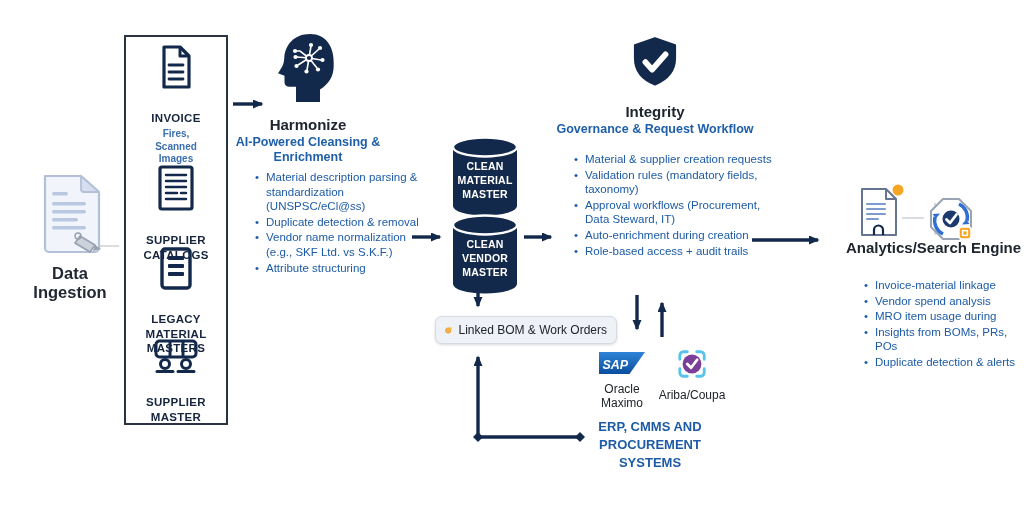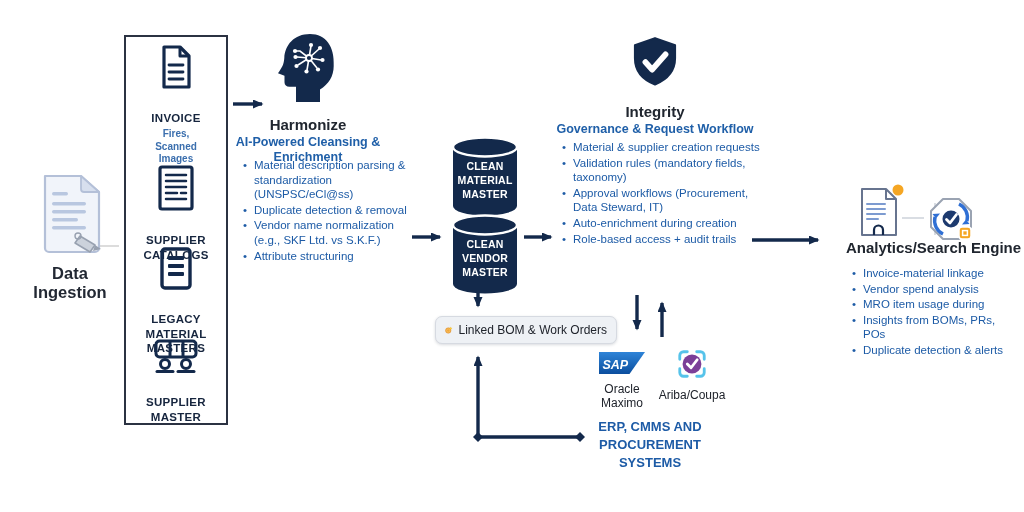--- a/index.html
+++ b/index.html
@@ -12,21 +12,21 @@
 
   .source-box{position:absolute;left:124px;top:35px;width:104px;height:390px;border:2px solid #2b3242;background:#fff;box-sizing:border-box;}
   .source-item{position:absolute;left:124px;width:104px;text-align:center;}
   .src-label{font-size:11.5px;font-weight:700;color:#16253e;letter-spacing:.3px;line-height:1.28;margin-top:17px;}
   .src-sub{font-size:10px;font-weight:700;color:#3b6fae;line-height:1.28;margin-top:2px;}
 
   .stage{position:absolute;text-align:center;}
   .h-title{font-size:15px;font-weight:700;color:#20262f;margin-top:9px;}
   .h-sub{font-size:12.5px;font-weight:700;color:#1f5fa8;line-height:1.22;margin-top:2px;}
 
-  ul.bullets{margin:0;padding:0;list-style:none;color:#1d5ba6;font-size:11.5px;line-height:1.27;text-align:left;}
+  ul.bullets{margin:12px;padding:0;list-style:none;color:#1d5ba6;font-size:11.5px;line-height:1.27;text-align:left;}
   ul.bullets li{position:relative;padding-left:11px;margin-bottom:1px;}
   ul.bullets li::before{content:"\2022";position:absolute;left:0;top:0;}
 
   .cylinder{position:absolute;width:68px;height:82px;}
   .cyl-label{position:absolute;left:0;top:24px;width:100%;text-align:center;color:#fff;font-weight:700;
              font-size:10.5px;line-height:1.32;letter-spacing:.2px;}
 
   .bom-button{position:absolute;left:391px;top:316px;width:182px;height:28px;box-sizing:border-box;
               background:#eef1f5;border:1px solid #d6dae1;border-radius:7px;
               box-shadow:0 1px 3px rgba(40,50,70,.18);display:flex;align-items:center;gap:6px;padding:0 9px;margin-left:44px;}

